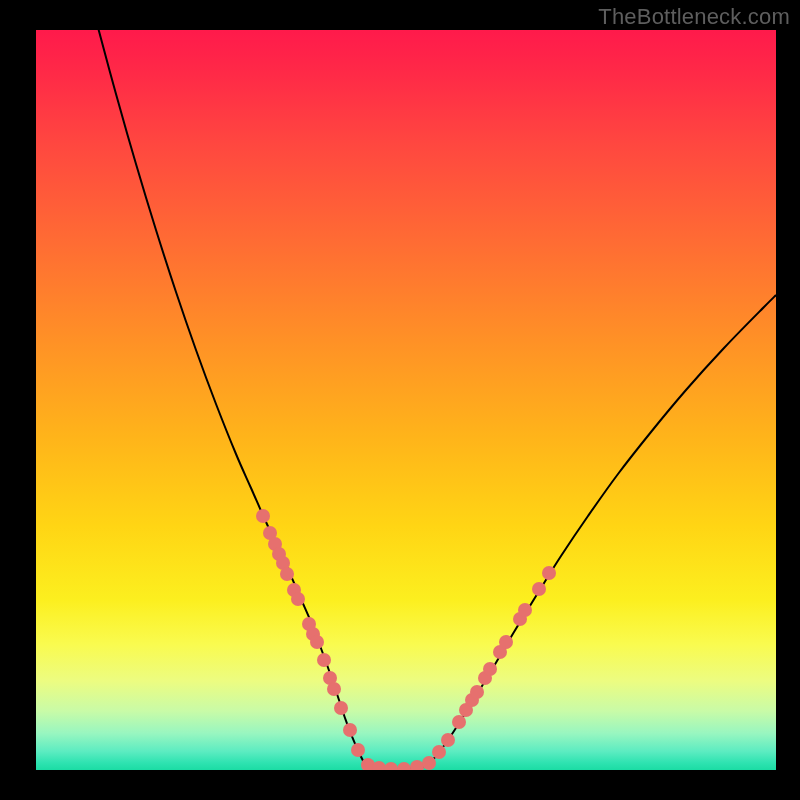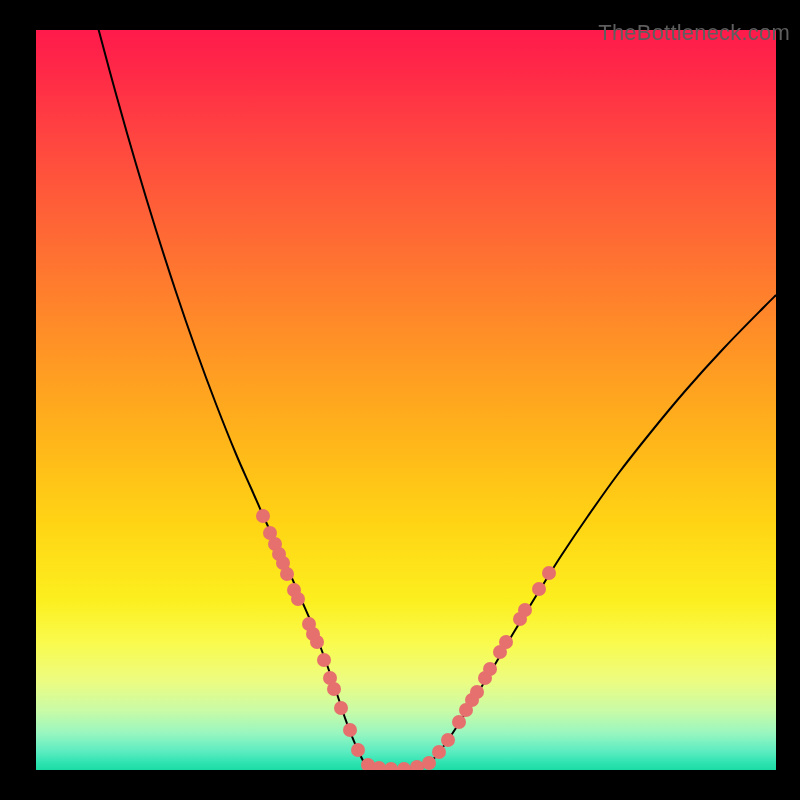--- a/index.html
+++ b/index.html
@@ -19,21 +19,20 @@
   }
   .watermark {
     position: absolute;
     top: 4px;
     right: 10px;
     color: #5e5e5e;
     font-size: 22px;
     font-weight: 500;
     letter-spacing: 0.2px;
     z-index: 5;
-    margin-top: 16px;
   }
   .plot {
     position: absolute;
     left: 36px;
     top: 30px;
     width: 740px;
     height: 740px;
     overflow: hidden;
   }
   .gradient {

